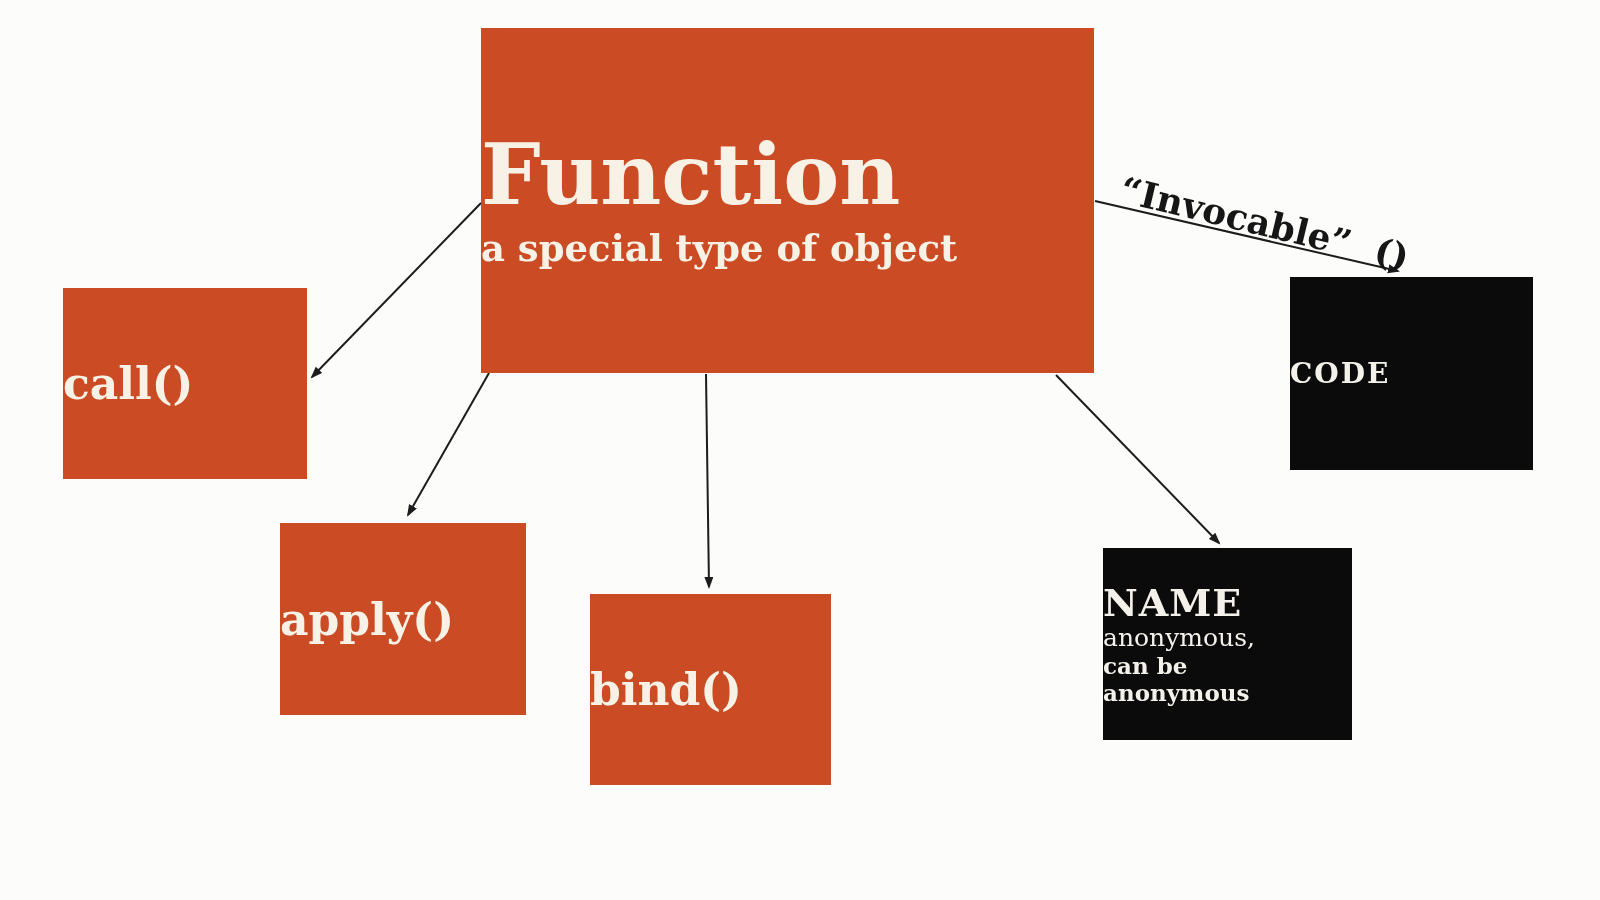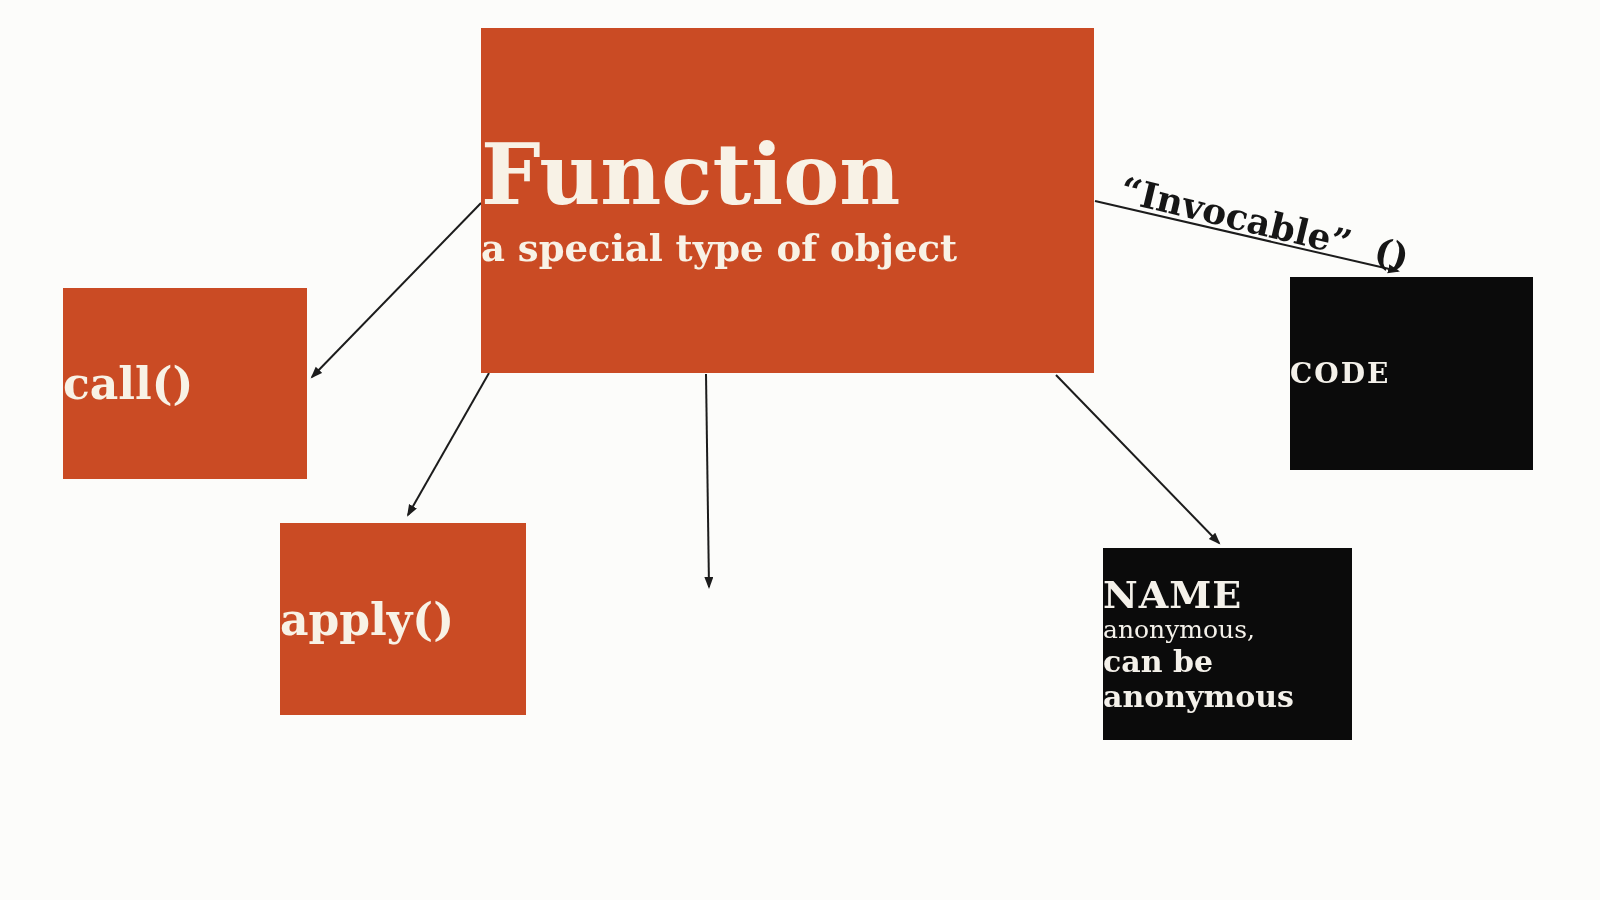--- a/index.html
+++ b/index.html
@@ -66,21 +66,21 @@
     font-weight: bold;
     letter-spacing: 1px;
     line-height: 1.1;
   }
   .name-line-regular {
     font-size: 25px;
     font-weight: normal;
     line-height: 1.2;
   }
   .name-line-bold {
-    font-size: 30px;
+    font-size: 23px;
     font-weight: bold;
     line-height: 1.15;
   }
   .node-code { left: 1290px; top: 277px; width: 243px; height: 193px; }
   .code-label {
     font-size: 28px;
     font-weight: bold;
     letter-spacing: 2px;
   }
   .edge-label {
@@ -119,20 +119,23 @@
   </div>
 
   <div class="node orange node-apply">
     <div class="method-label">apply()</div>
   </div>
 
   <div class="node orange node-call">
     <div class="method-label">call()</div>
   </div>
 
+  <div class="node orange node-bind">
+    <div class="method-label">bind()</div>
+  </div>
 
   <div class="node black node-name">
     <div class="name-title">NAME</div>
     <div class="name-line-regular">anonymous,</div>
     <div class="name-line-bold">can be</div>
     <div class="name-line-bold">anonymous</div>
   </div>
 
   <div class="node black node-code">
     <div class="code-label">CODE</div>

